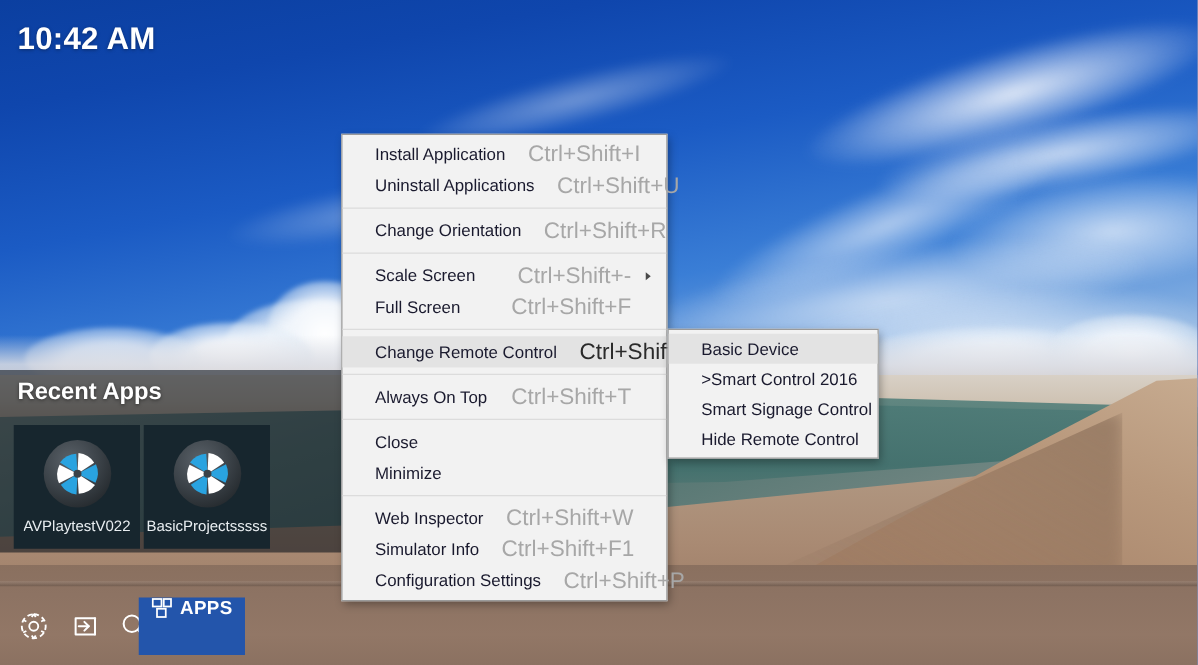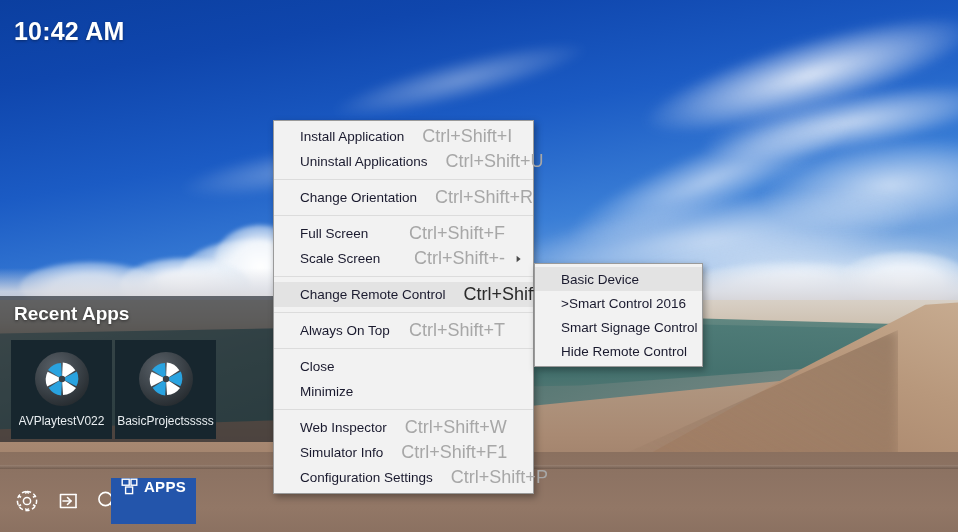--- a/index.html
+++ b/index.html
@@ -155,21 +155,21 @@
 
   
   .menu {
     position: absolute;
     background: #f2f2f2;
     border: 1px solid #9a9a9a;
     box-shadow: 2px 3px 7px rgba(0,0,0,.35);
     padding: 3px 0;
     box-sizing: border-box;
   }
-  #main-menu { left: 273px; top: 107px; width: 261px; margin-top: 13px; }
+  #main-menu { left: 273px; top: 107px; width: 261px; }
   #sub-menu  { left: 534px; top: 263px; width: 169px; }
 
   .mi {
     position: relative;
     height: 25px;
     display: flex; align-items: center;
     padding: 0 8px 0 26px;
     box-sizing: border-box;
     cursor: default;
     font-size: 13.5px;
@@ -368,32 +368,32 @@
         <span class="label">Change Orientation</span>
         <span class="sc">Ctrl+Shift+R</span>
         <span class="arrow empty">
           <svg viewBox="0 0 10 10" width="8" height="10">
             <path d="M2,1 L7,5 L2,9 Z" fill="#4a4a4a"></path>
           </svg>
         </span>
       </div>
       <div class="sep"></div>
       <div class="mi">
-        <span class="label">Full Screen</span>
-        <span class="sc">Ctrl+Shift+F</span>
-        <span class="arrow empty">
-          <svg viewBox="0 0 10 10" width="8" height="10">
-            <path d="M2,1 L7,5 L2,9 Z" fill="#4a4a4a"></path>
-          </svg>
-        </span>
-      </div>
-      <div class="mi">
         <span class="label">Scale Screen</span>
         <span class="sc">Ctrl+Shift+-</span>
         <span class="arrow">
+          <svg viewBox="0 0 10 10" width="8" height="10">
+            <path d="M2,1 L7,5 L2,9 Z" fill="#4a4a4a"></path>
+          </svg>
+        </span>
+      </div>
+      <div class="mi">
+        <span class="label">Full Screen</span>
+        <span class="sc">Ctrl+Shift+F</span>
+        <span class="arrow empty">
           <svg viewBox="0 0 10 10" width="8" height="10">
             <path d="M2,1 L7,5 L2,9 Z" fill="#4a4a4a"></path>
           </svg>
         </span>
       </div>
       <div class="sep"></div>
       <div class="mi hl">
         <span class="label">Change Remote Control</span>
         <span class="sc">Ctrl+Shift+K</span>
         <span class="arrow">

